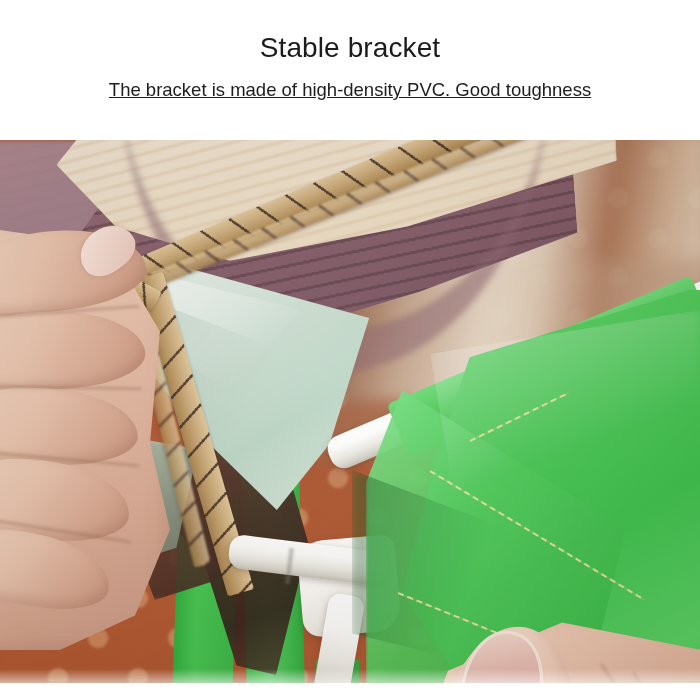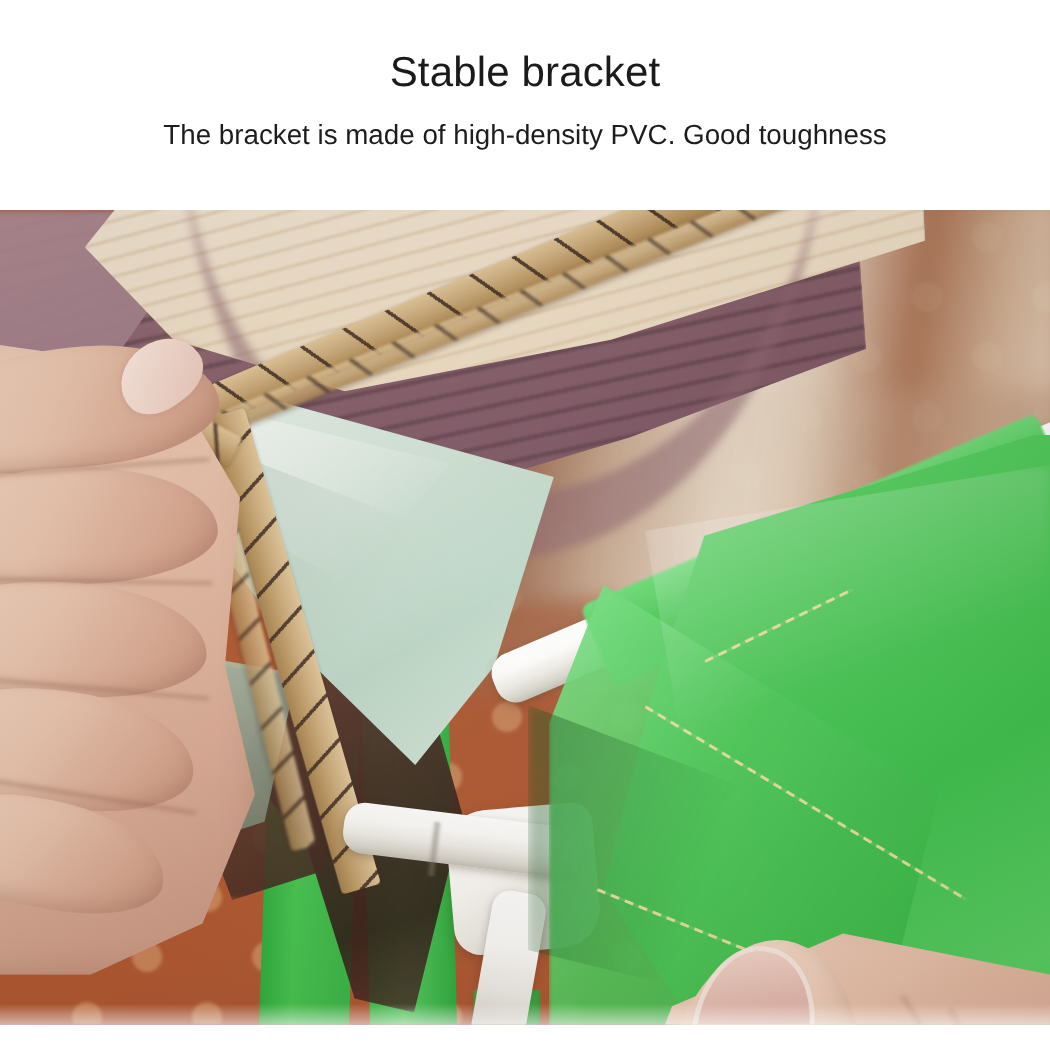--- a/index.html
+++ b/index.html
@@ -11,21 +11,21 @@
   .page{position:relative;width:700px;height:700px;background:#6d28d9;overflow:hidden;padding-left:13px;}
 
   
   .header{position:absolute;left:0;top:0;width:700px;height:140px;background:#fff;z-index:40;}
   .title{
     position:absolute;left:0;top:31px;width:700px;text-align:center;
     font-size:28px;line-height:34px;color:#1b1b1b;letter-spacing:.1px;font-weight:400;
   }
   .subtitle{
     position:absolute;left:0;top:78px;width:700px;text-align:center;
-    font-size:18.5px;line-height:24px;color:#1d1d1d;font-weight:400;
+    font-size:18.5px;line-height:24px;color:#1d1d1d;font-weight:400;text-decoration:underline;
   }
   .subtitle .l2{display:block;}
 
   
   .photo{position:absolute;left:0;top:140px;width:700px;height:543px;overflow:hidden;background:#b35a32;}
   .photo-bottom-fade{position:absolute;left:0;bottom:0;width:700px;height:14px;
     background:linear-gradient(to bottom,rgba(255,255,255,0),rgba(255,255,255,.55));z-index:36;}
   .footer-white{position:absolute;left:0;top:683px;width:700px;height:17px;background:#fff;z-index:40;}
 
   .lyr{position:absolute;}

